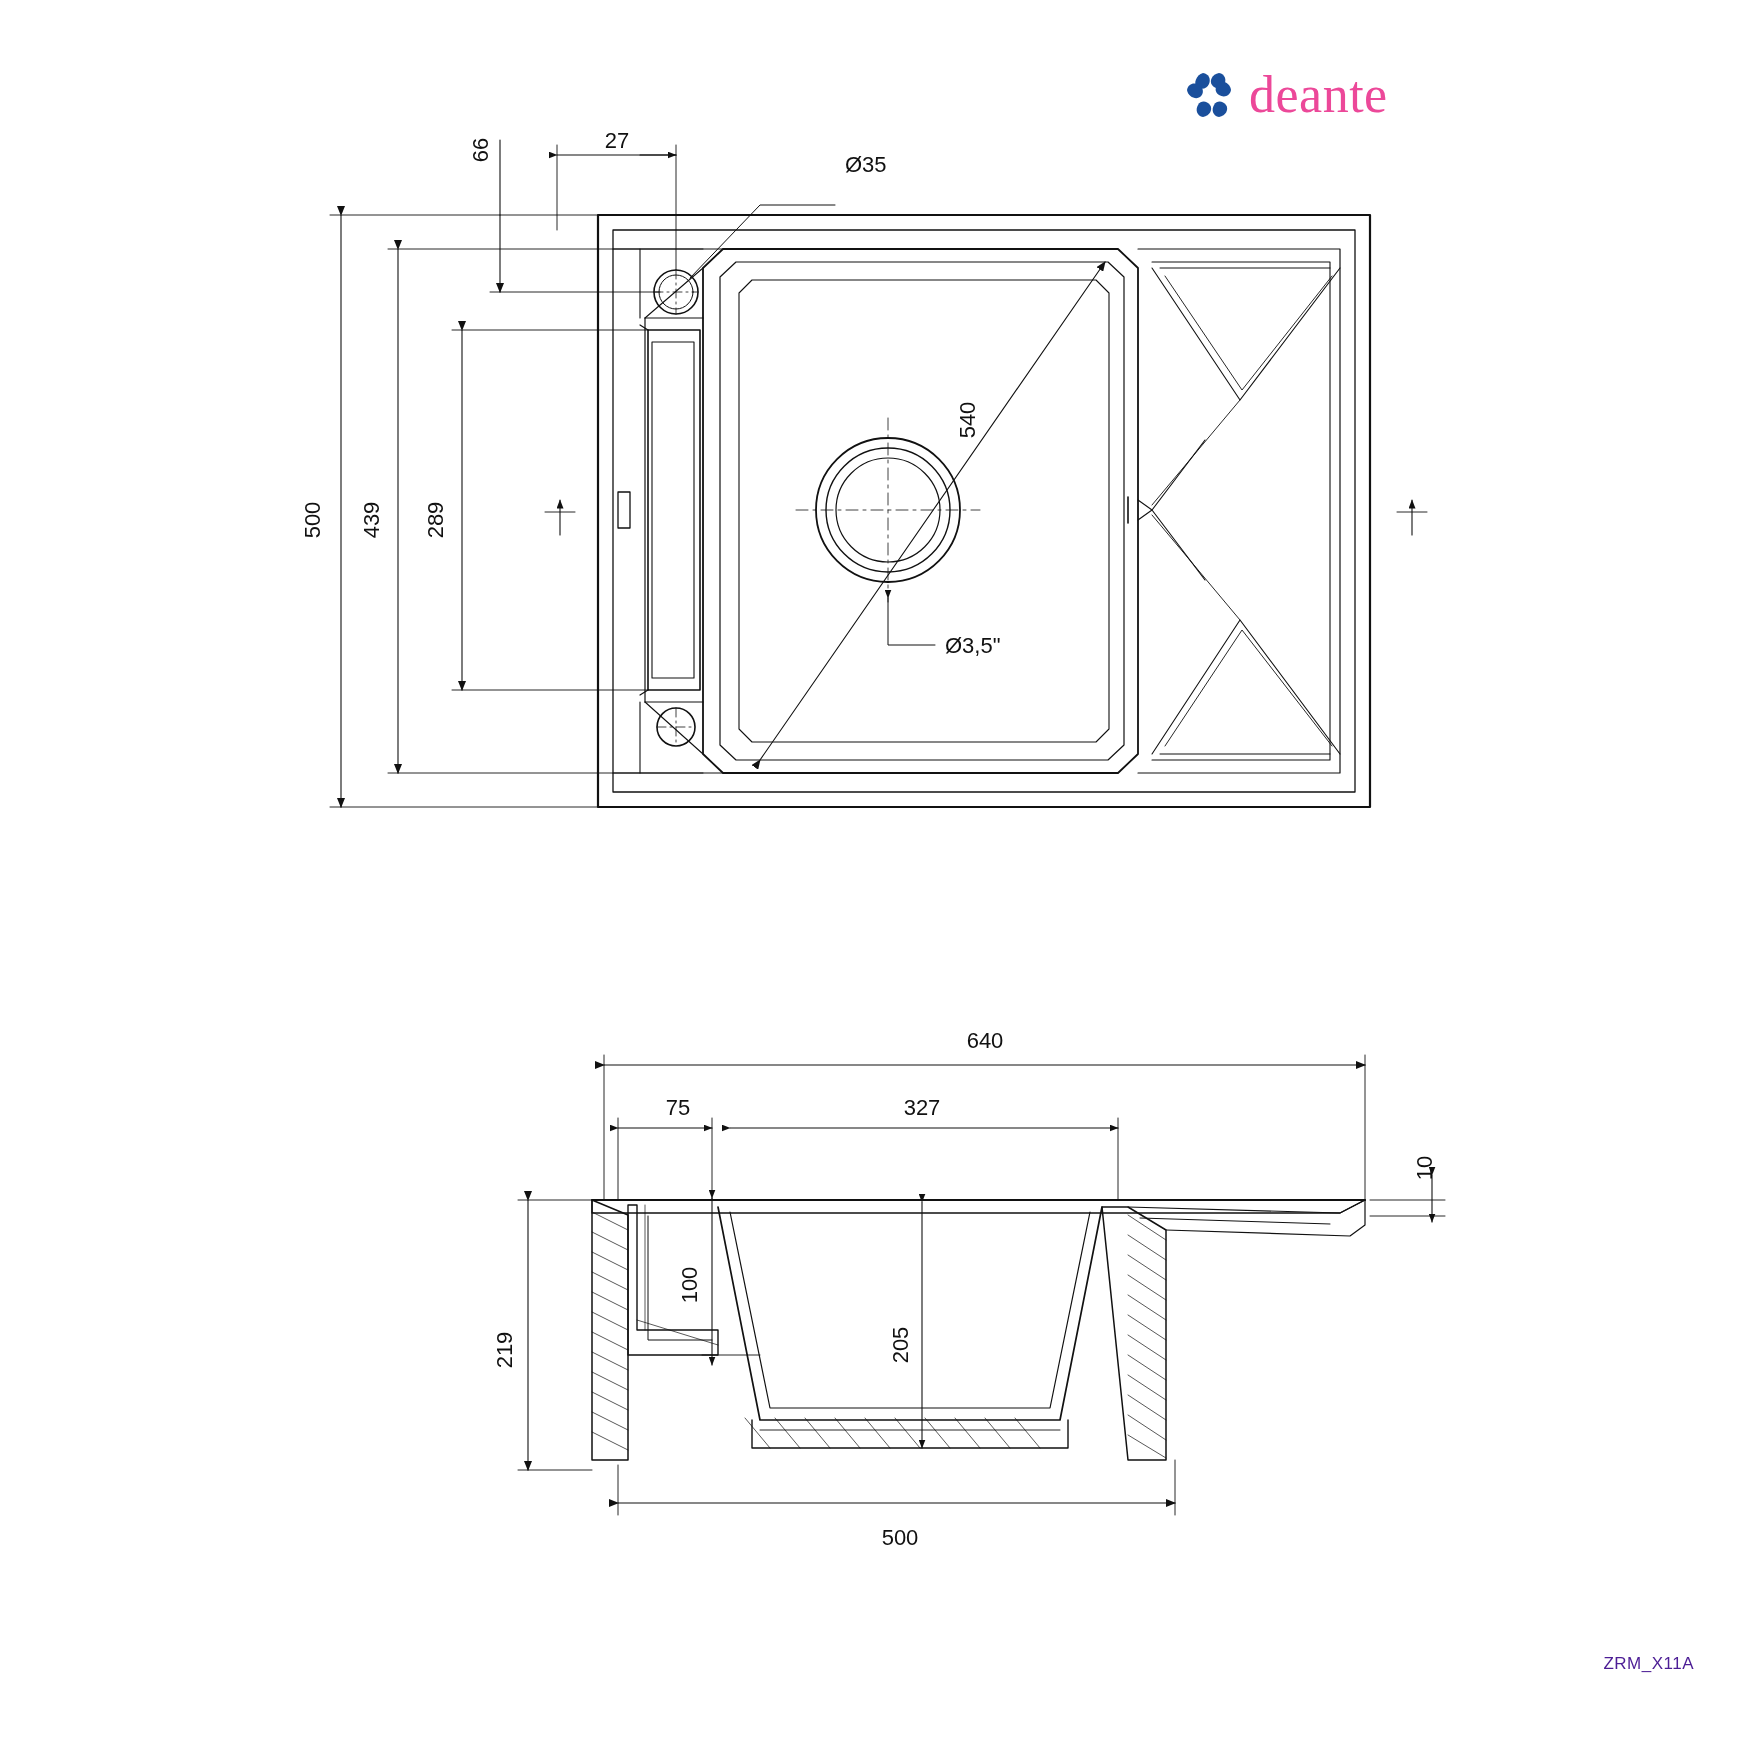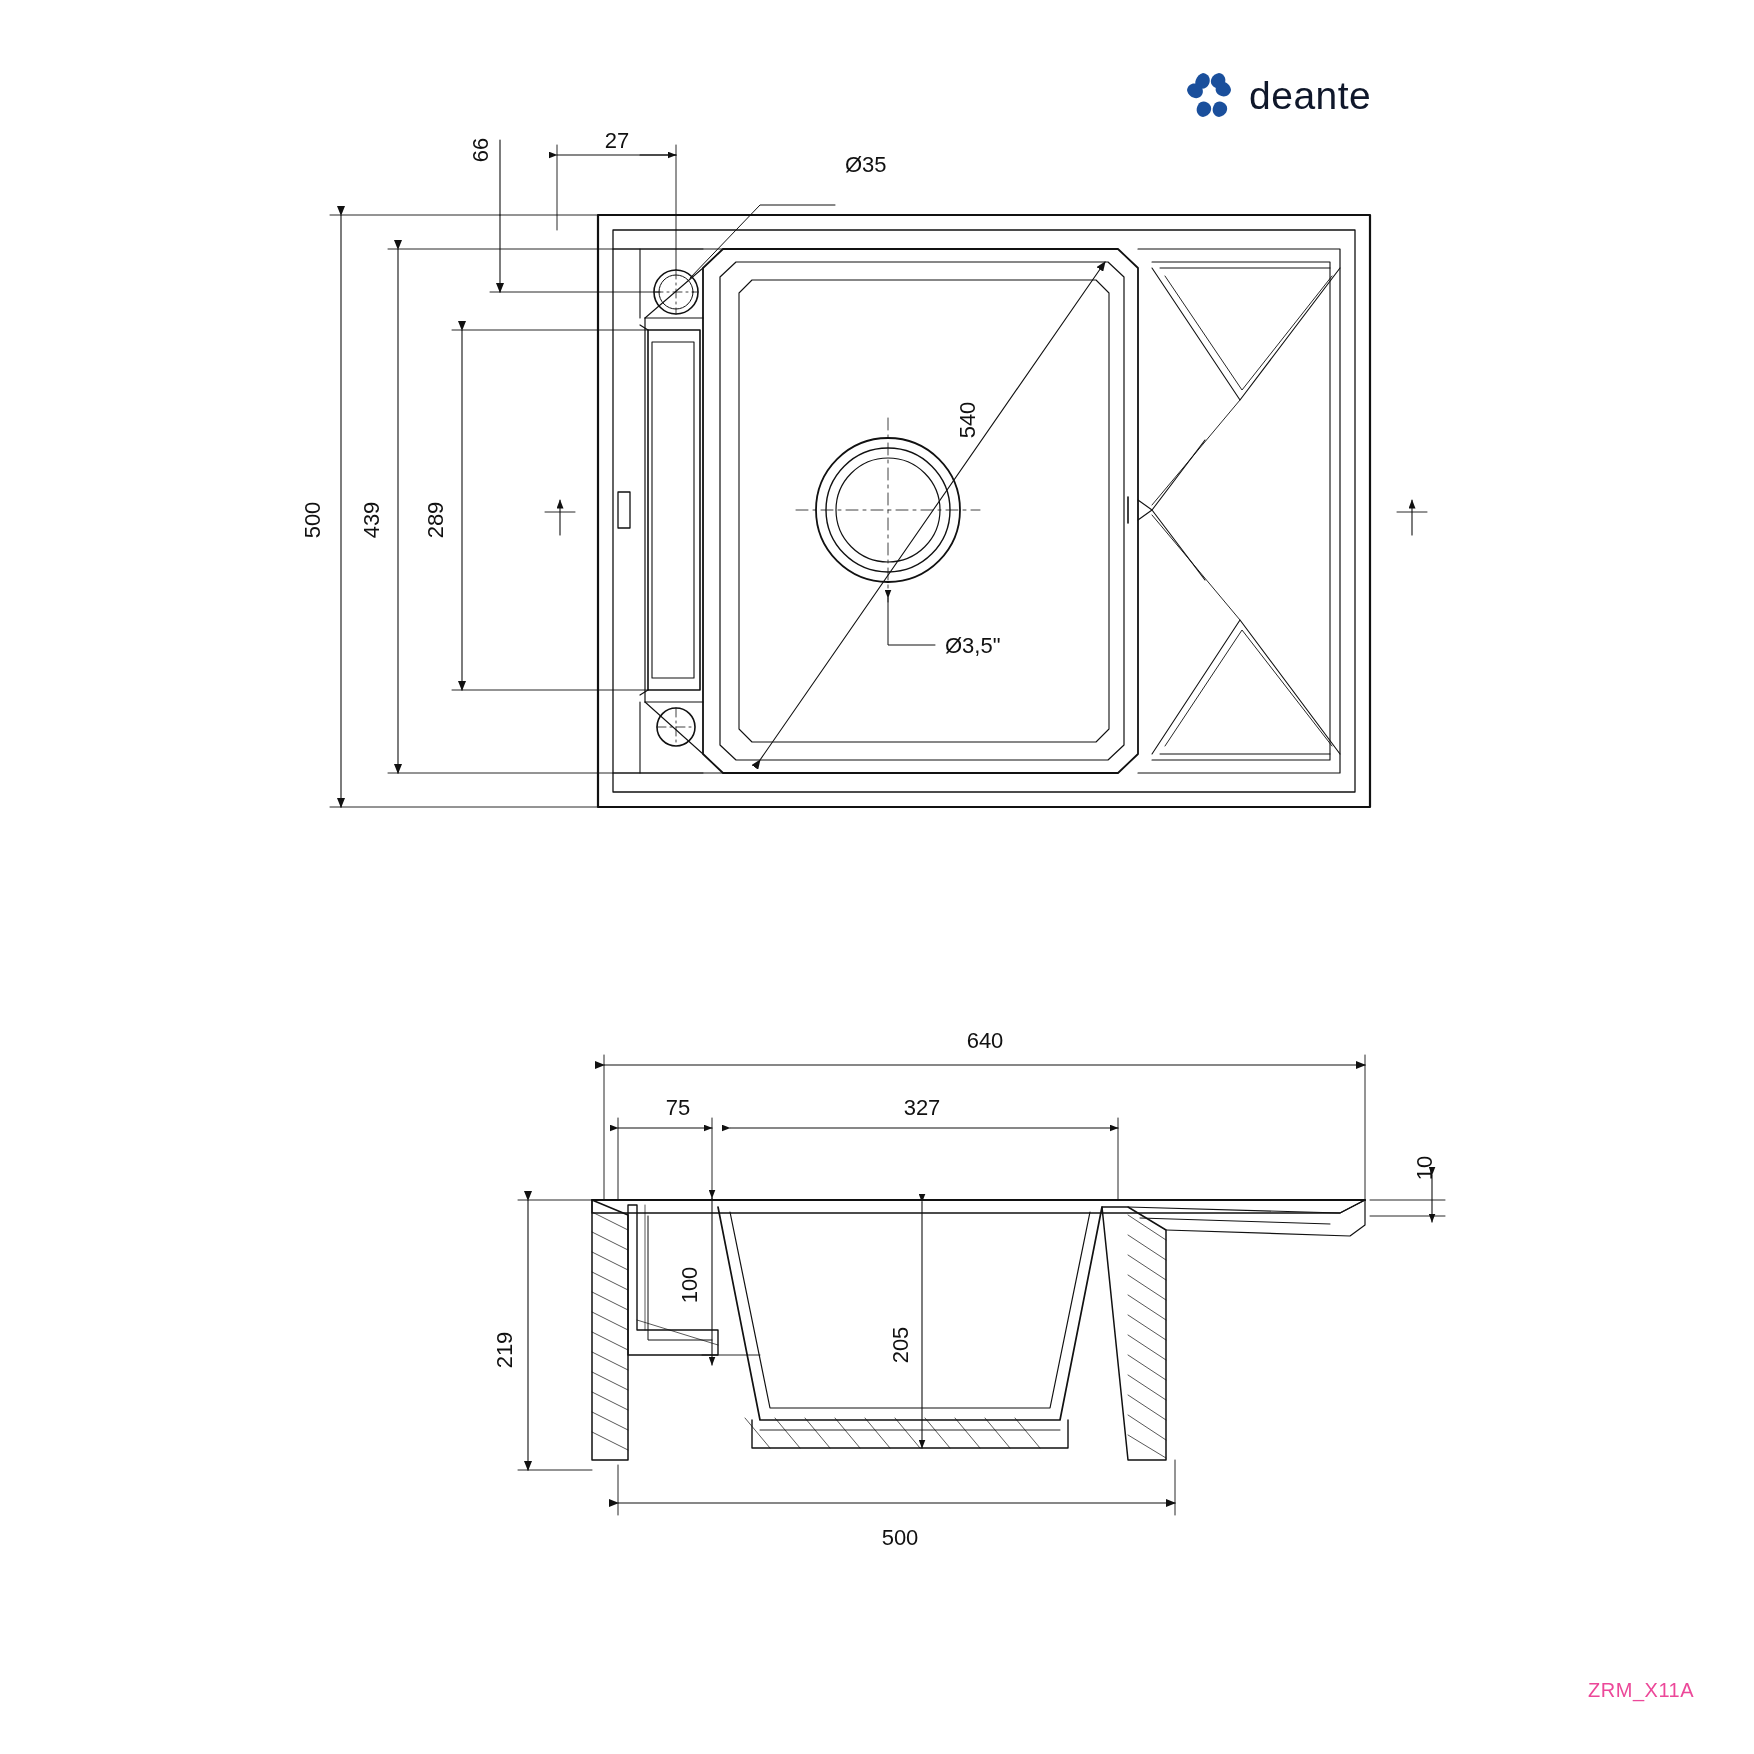--- a/index.html
+++ b/index.html
@@ -28,34 +28,34 @@
     display: flex;
     align-items: center;
     gap: 14px;
   }
   .brand-mark {
     width: 52px;
     height: 52px;
     flex: 0 0 auto;
   }
   .brand-name {
-    font-size: 39px;
+    font-size: 52px;
     letter-spacing: 0.5px;
-    color: #0f172a;
-    font-family: Liberation Sans, sans-serif;
+    color: #ec4899;
+    font-family: Liberation Serif, serif;
     font-weight: 400;
     line-height: 1;
   }
   .code {
     position: absolute;
     right: 60px;
-    bottom: 52px;
-    font-size: 20px;
+    bottom: 80px;
+    font-size: 17px;
     letter-spacing: 0.5px;
-    color: #ec4899;
+    color: #4c1d95;
     font-family: "Liberation Sans", sans-serif;
   }
   svg text {
     font-family: "Liberation Sans", sans-serif;
     fill: #111;
   }
   .dim-label {
     font-size: 22px;
   }
 </style>

